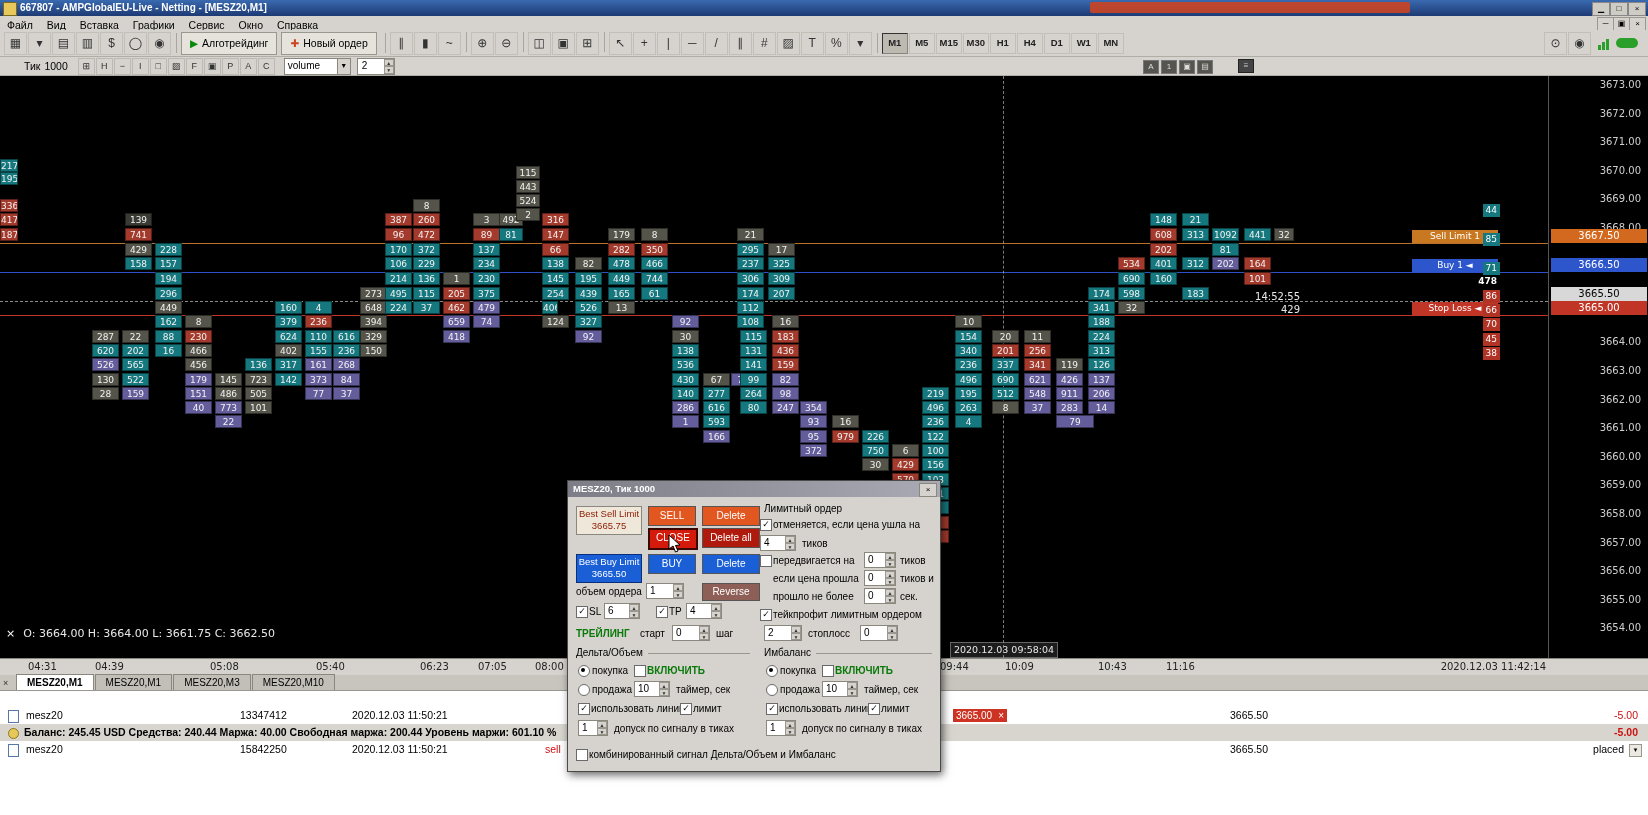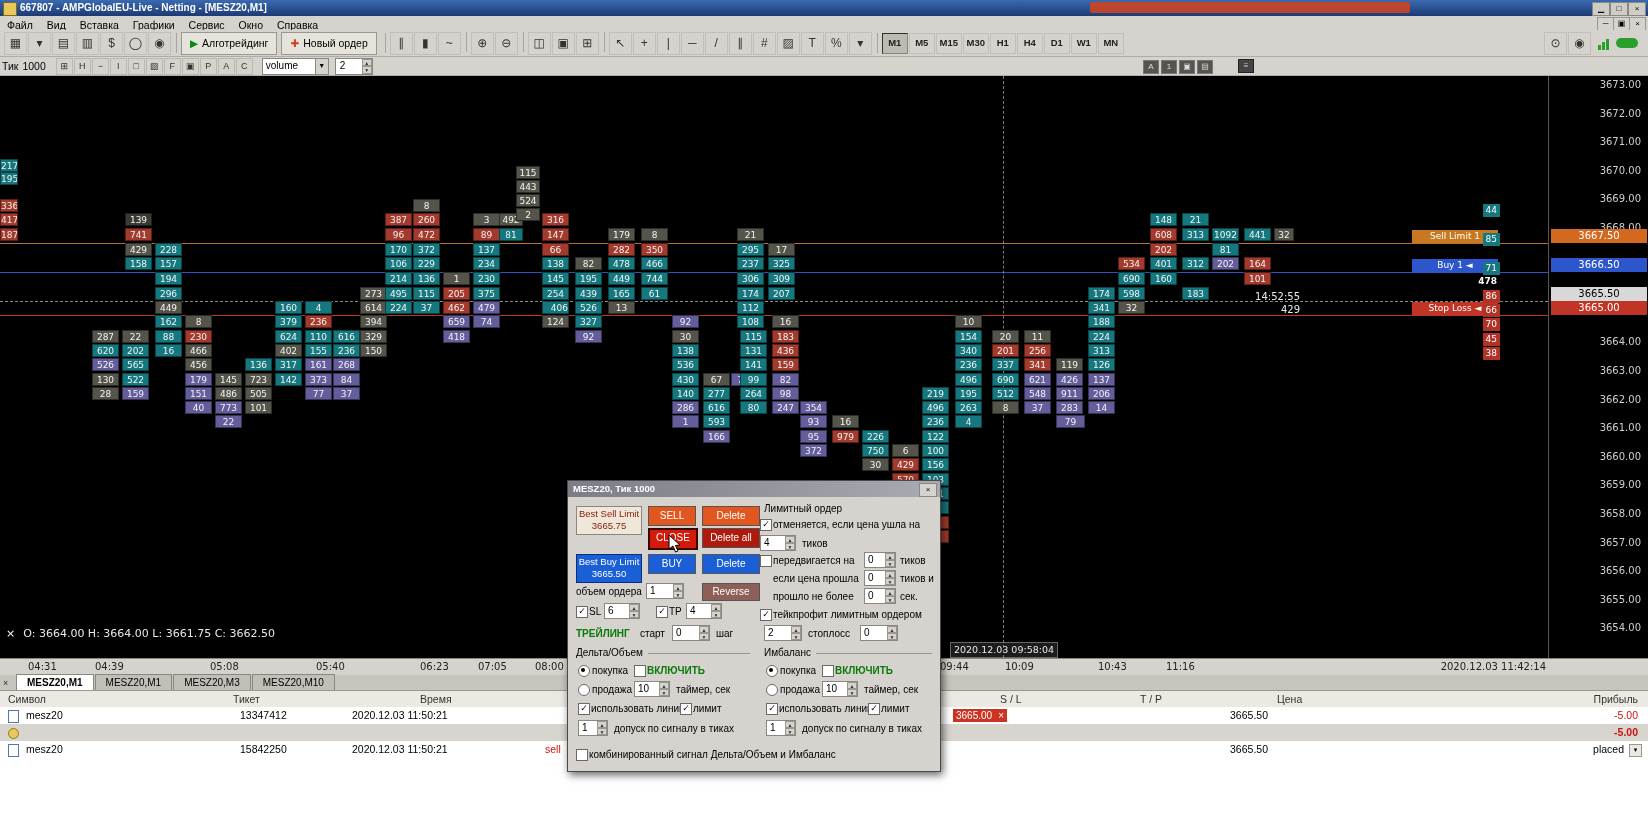--- a/index.html
+++ b/index.html
@@ -19,21 +19,21 @@
   .mdibtn{position:absolute;top:1px;width:15px;height:12px;background:#d6d3ce;border:1px solid #9a978f;
     font-size:8px;line-height:11px;text-align:center}
   
   .toolbar1{position:absolute;left:0;top:30px;width:100%;height:27px;background:#d6d3ce;border-bottom:1px solid #b0ada6;display:flex;align-items:center;padding-left:4px;box-sizing:border-box}
   .tb-btn{width:21px;height:21px;border:1px solid #c2bfb8;background:#d6d3ce;font-size:12px;line-height:20px;text-align:center;margin-right:1px;color:#333}
   .tb-sep{width:1px;height:20px;background:#a8a5a0;margin:0 4px}
   .tb-txtbtn{height:21px;border:1px solid #9a978f;background:#e6e3dc;font-size:10.5px;line-height:20px;padding:0 8px;margin-right:4px;white-space:nowrap}
   .tb-txtbtn .glyph{margin-right:4px}
   .tf-btn{width:24px;height:19px;border:1px solid #c2bfb8;background:#d6d3ce;font-size:9.5px;font-weight:bold;line-height:18px;text-align:center;margin-right:1px;color:#222}
   .tf-btn.active{background:#bdbab2;border:1px solid #88857e;border-style:inset}
-  .toolbar2{position:absolute;left:0;top:57px;width:100%;height:19px;background:#d6d3ce;border-bottom:1px solid #b0ada6;display:flex;align-items:center;padding-left:2px;box-sizing:border-box;font-size:10.5px}
+  .toolbar2{position:absolute;left:0;top:57px;width:100%;height:19px;background:#d6d3ce;border-bottom:1px solid #b0ada6;display:flex;align-items:center;padding-left:24px;box-sizing:border-box;font-size:10.5px}
   .ct-btn{width:15px;height:15px;border:1px solid #bcb9b2;background:#d6d3ce;font-size:9px;line-height:14px;text-align:center;margin-right:1px;color:#333}
   .volselect{width:62px;height:15px;background:#fff;border:1px solid #8a877f;font-size:10px;line-height:14px;padding-left:3px;position:relative;margin-left:8px}
   .volselect .arr{position:absolute;right:0;top:0;width:12px;height:100%;background:#d6d3ce;border-left:1px solid #8a877f;font-size:7px;text-align:center;line-height:14px}
   .stepper{width:32px;height:15px;background:#fff;border:1px solid #8a877f;font-size:10px;line-height:14px;padding-left:4px;position:relative;margin-left:6px}
   .stepper .ud{position:absolute;right:0;top:0;width:10px;height:100%}
   .stepper .ud i,.spin .ud i{display:block;height:50%;font-style:normal;font-size:5px;line-height:6px;text-align:center;background:#d6d3ce;border:1px solid #9a978f;box-sizing:border-box;color:#333}
   .cornerbtns{position:absolute;left:1143px;top:60px;display:flex}
   .corner-btn{width:14px;height:12px;border:1px solid #777;background:#55544e;color:#ddd;font-size:8px;line-height:11px;text-align:center;margin-right:2px}
   .chartmenu{position:absolute;left:1238px;top:59px;width:14px;height:12px;background:#444;color:#ccc;font-size:8px;line-height:11px;text-align:center;border:1px solid #222}
   
@@ -278,21 +278,21 @@
     <div class="cell c-t" style="left: 305px; top: 268px; width: 27px;">155</div>
     <div class="cell c-p" style="left: 305px; top: 282px; width: 27px;">161</div>
     <div class="cell c-p" style="left: 305px; top: 297px; width: 27px;">373</div>
     <div class="cell c-p" style="left: 305px; top: 311px; width: 27px;">77</div>
     <div class="cell c-t" style="left: 333px; top: 254px; width: 27px;">616</div>
     <div class="cell c-t" style="left: 333px; top: 268px; width: 27px;">236</div>
     <div class="cell c-p" style="left: 333px; top: 282px; width: 27px;">268</div>
     <div class="cell c-p" style="left: 333px; top: 297px; width: 27px;">84</div>
     <div class="cell c-p" style="left: 333px; top: 311px; width: 27px;">37</div>
     <div class="cell c-g" style="left: 360px; top: 211px; width: 27px;">273</div>
-    <div class="cell c-g" style="left: 360px; top: 225px; width: 27px;">614</div>
+    <div class="cell c-g" style="left: 360px; top: 225px; width: 27px;">648</div>
     <div class="cell c-g" style="left: 360px; top: 239px; width: 27px;">394</div>
     <div class="cell c-g" style="left: 360px; top: 254px; width: 27px;">329</div>
     <div class="cell c-g" style="left: 360px; top: 268px; width: 27px;">150</div>
     <div class="cell c-r" style="left: 385px; top: 137px; width: 27px;">387</div>
     <div class="cell c-r" style="left: 385px; top: 152px; width: 27px;">96</div>
     <div class="cell c-t" style="left: 385px; top: 167px; width: 27px;">170</div>
     <div class="cell c-t" style="left: 385px; top: 181px; width: 27px;">106</div>
     <div class="cell c-t" style="left: 385px; top: 196px; width: 27px;">214</div>
     <div class="cell c-t" style="left: 385px; top: 211px; width: 27px;">495</div>
     <div class="cell c-t" style="left: 385px; top: 225px; width: 27px;">224</div>
@@ -322,21 +322,21 @@
     <div class="cell c-g" style="left: 516px; top: 90px; width: 24px;">115</div>
     <div class="cell c-g" style="left: 516px; top: 104px; width: 24px;">443</div>
     <div class="cell c-g" style="left: 516px; top: 118px; width: 24px;">524</div>
     <div class="cell c-g" style="left: 516px; top: 132px; width: 24px;">2</div>
     <div class="cell c-r" style="left: 542px; top: 137px; width: 27px;">316</div>
     <div class="cell c-r" style="left: 542px; top: 152px; width: 27px;">147</div>
     <div class="cell c-r" style="left: 542px; top: 167px; width: 27px;">66</div>
     <div class="cell c-t" style="left: 542px; top: 181px; width: 27px;">138</div>
     <div class="cell c-t" style="left: 542px; top: 196px; width: 27px;">145</div>
     <div class="cell c-t" style="left: 542px; top: 211px; width: 27px;">254</div>
-    <div class="cell c-t" style="left: 542px; top: 225px; width: 27px; text-align: right;">406</div>
+    <div class="cell c-t" style="left: 542px; top: 225px; width: 16px;">406</div>
     <div class="cell c-g" style="left: 542px; top: 239px; width: 27px;">124</div>
     <div class="cell c-g" style="left: 575px; top: 181px; width: 27px;">82</div>
     <div class="cell c-t" style="left: 575px; top: 196px; width: 27px;">195</div>
     <div class="cell c-t" style="left: 575px; top: 211px; width: 27px;">439</div>
     <div class="cell c-t" style="left: 575px; top: 225px; width: 27px;">526</div>
     <div class="cell c-t" style="left: 575px; top: 239px; width: 27px;">327</div>
     <div class="cell c-p" style="left: 575px; top: 254px; width: 27px;">92</div>
     <div class="cell c-g" style="left: 608px; top: 152px; width: 27px;">179</div>
     <div class="cell c-r" style="left: 608px; top: 167px; width: 27px;">282</div>
     <div class="cell c-t" style="left: 608px; top: 181px; width: 27px;">478</div>
@@ -426,21 +426,21 @@
     <div class="cell c-g" style="left: 1024px; top: 254px; width: 27px;">11</div>
     <div class="cell c-r" style="left: 1024px; top: 268px; width: 27px;">256</div>
     <div class="cell c-r" style="left: 1024px; top: 282px; width: 27px;">341</div>
     <div class="cell c-p" style="left: 1024px; top: 297px; width: 27px;">621</div>
     <div class="cell c-p" style="left: 1024px; top: 311px; width: 27px;">548</div>
     <div class="cell c-p" style="left: 1024px; top: 325px; width: 27px;">37</div>
     <div class="cell c-g" style="left: 1056px; top: 282px; width: 27px;">119</div>
     <div class="cell c-p" style="left: 1056px; top: 297px; width: 27px;">426</div>
     <div class="cell c-p" style="left: 1056px; top: 311px; width: 27px;">911</div>
     <div class="cell c-p" style="left: 1056px; top: 325px; width: 27px;">283</div>
-    <div class="cell c-p" style="left: 1056px; top: 339px; width: 29px;">79</div>
+    <div class="cell c-p" style="left: 1056px; top: 339px; width: 38px;">79</div>
     <div class="cell c-t" style="left: 1088px; top: 211px; width: 27px;">174</div>
     <div class="cell c-t" style="left: 1088px; top: 225px; width: 27px;">341</div>
     <div class="cell c-t" style="left: 1088px; top: 239px; width: 27px;">188</div>
     <div class="cell c-t" style="left: 1088px; top: 254px; width: 27px;">224</div>
     <div class="cell c-t" style="left: 1088px; top: 268px; width: 27px;">313</div>
     <div class="cell c-t" style="left: 1088px; top: 282px; width: 27px;">126</div>
     <div class="cell c-p" style="left: 1088px; top: 297px; width: 27px;">137</div>
     <div class="cell c-p" style="left: 1088px; top: 311px; width: 27px;">206</div>
     <div class="cell c-p" style="left: 1088px; top: 325px; width: 27px;">14</div>
     <div class="cell c-r" style="left: 1118px; top: 181px; width: 27px;">534</div>
@@ -518,40 +518,32 @@
 
 <div id="tabsbar">
   <span class="tabclose">×</span>
 <div class="tab active">MESZ20,M1</div>
     <div class="tab">MESZ20,M1</div>
     <div class="tab">MESZ20,M3</div>
     <div class="tab">MESZ20,M10</div>
   </div>
 
 <div id="tablewrap">
-  <div class="thead">
-    <span class="th" style="left:8px">Символ</span>
-    <span class="th" style="left:233px">Тикет</span>
-    <span class="th" style="left:420px">Время</span>
-    <span class="th" style="left:1000px">S / L</span>
-    <span class="th" style="left:1140px">T / P</span>
-    <span class="th" style="left:1277px">Цена</span>
-    <span class="th" style="right:10px">Прибыль</span>
-  </div>
   <div class="trow" style="top:16px">
     <span class="docicon"></span>
     <span class="tv" style="left:26px">mesz20</span>
     <span class="tv" style="left:240px">13347412</span>
     <span class="tv" style="left:352px">2020.12.03 11:50:21</span>
     <span class="slchip"><i style="font-style:normal">3665.00</i><b>×</b></span>
     <span class="tv" style="left:1218px;width:50px;text-align:right">3665.50</span>
     <span class="tv profit-neg" style="right:10px">-5.00</span>
   </div>
   <div class="trow balance" style="top:33px">
     <span class="coinicon"></span>
+    <span class="tv" style="left:24px">Баланс: 245.45 USD  Средства: 240.44  Маржа: 40.00  Свободная маржа: 200.44  Уровень маржи: 601.10 %</span>
     <span class="tv profit-neg" style="right:10px">-5.00</span>
   </div>
   <div class="trow" style="top:50px">
     <span class="docicon"></span>
     <span class="tv" style="left:26px">mesz20</span>
     <span class="tv" style="left:240px">15842250</span>
     <span class="tv" style="left:352px">2020.12.03 11:50:21</span>
     <span class="tv profit-neg" style="left:545px">sell</span>
     <span class="tv" style="left:1218px;width:50px;text-align:right">3665.50</span>
     <span class="tv" style="right:24px">placed</span>

